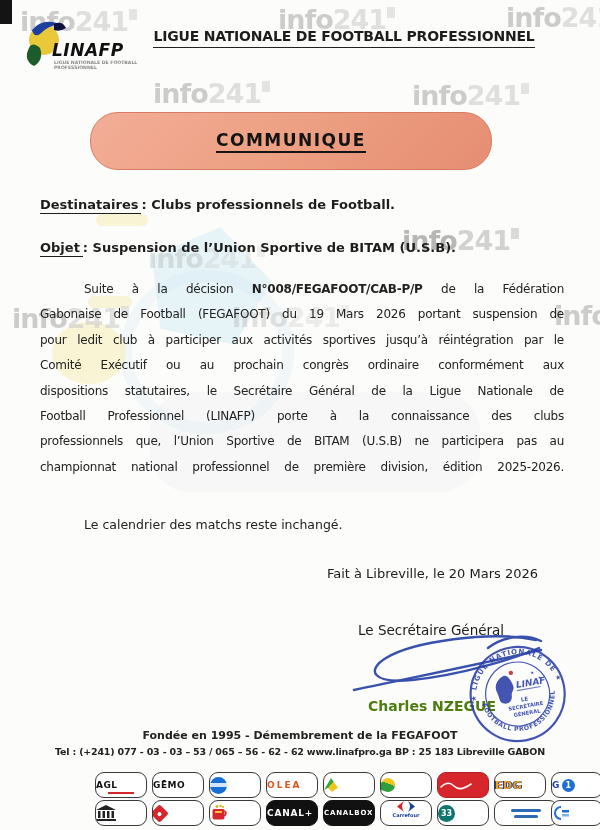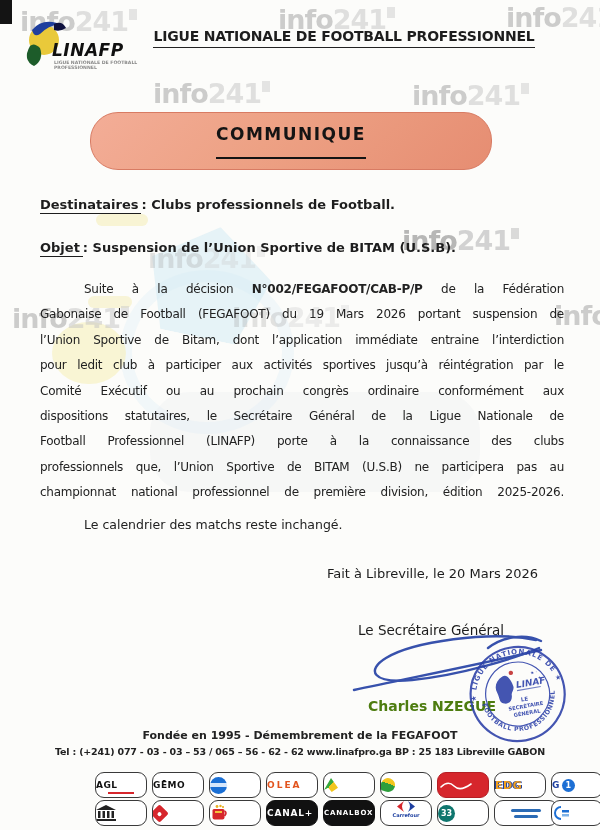--- a/index.html
+++ b/index.html
@@ -33,21 +33,21 @@
   .doc-title{left:128px;top:26px;width:432px;text-align:center;}
   .doc-title span{display:inline-block;font-size:14px;font-weight:600;letter-spacing:-.2px;
                   border-bottom:1.6px solid #222;padding-bottom:3px;white-space:nowrap;}
 
   
   .banner{left:90px;top:112px;width:400px;height:56px;border-radius:28px;
           background:linear-gradient(135deg,#f3ad97 0%,#eda184 45%,#e68d72 100%);
           border:1px solid #d8includes7b63;border:1px solid #d87b63;
           display:flex;align-items:center;justify-content:center;}
   .banner span{font-size:17px;font-weight:800;letter-spacing:1.5px;color:#141414;
-               border-bottom:2px solid #141414;padding-bottom:13px;}
+               border-bottom:2px solid #141414;padding-bottom:1px;}
 
   
   .line-dest{left:40px;top:197px;font-size:13px;font-weight:700;}
   .line-objet{left:40px;top:240px;font-size:13px;font-weight:700;}
   .lbl-u{border-bottom:1.6px solid #1d1d1d;padding-right:3px;padding-bottom:1px;}
 
   
   .para{left:40px;top:277px;width:524px;}
   .pline{height:25.4px;line-height:25.4px;font-size:12px;letter-spacing:-.25px;
          text-align:justify;text-align-last:justify;overflow:hidden;color:#222;}
@@ -136,23 +136,22 @@
   </div>
 
   <div class="abs line-dest">
     <span class="lbl-u">Destinataires</span><span>: Clubs professionnels de Football.</span>
   </div>
   <div class="abs line-objet">
     <span class="lbl-u">Objet</span><span>: Suspension de l’Union Sportive de BITAM (U.S.B).</span>
   </div>
 
   <div class="abs para">
-    <div class="pline first"><span>Suite à la décision </span><b>N°002/FEGAFOOT/CAB-P/P</b><span> de la Fédération</span></div>
+    <div class="pline first"><span>Suite à la décision </span><b>N°008/FEGAFOOT/CAB-P/P</b><span> de la Fédération</span></div>
     <div class="pline">Gabonaise de Football (FEGAFOOT) du 19 Mars 2026 portant suspension de</div>
-    <div class="pline">l’Union Sportive de Bitam, dont l’application immédiate entraine l’interdiction</div>
     <div class="pline">pour ledit club à participer aux activités sportives jusqu’à réintégration par le</div>
     <div class="pline">Comité Exécutif ou au prochain congrès ordinaire conformément aux</div>
     <div class="pline">dispositions statutaires,  le Secrétaire Général de la Ligue Nationale de</div>
     <div class="pline">Football Professionnel (LINAFP) porte à la connaissance des clubs</div>
     <div class="pline">professionnels que, l’Union Sportive de BITAM (U.S.B) ne participera pas au</div>
     <div class="pline">championnat national professionnel de première division, édition 2025-2026.</div>
   </div>
 
   <div class="abs closing">Le calendrier des matchs reste inchangé.</div>
   <div class="abs dateline">Fait à Libreville, le 20 Mars 2026</div>

